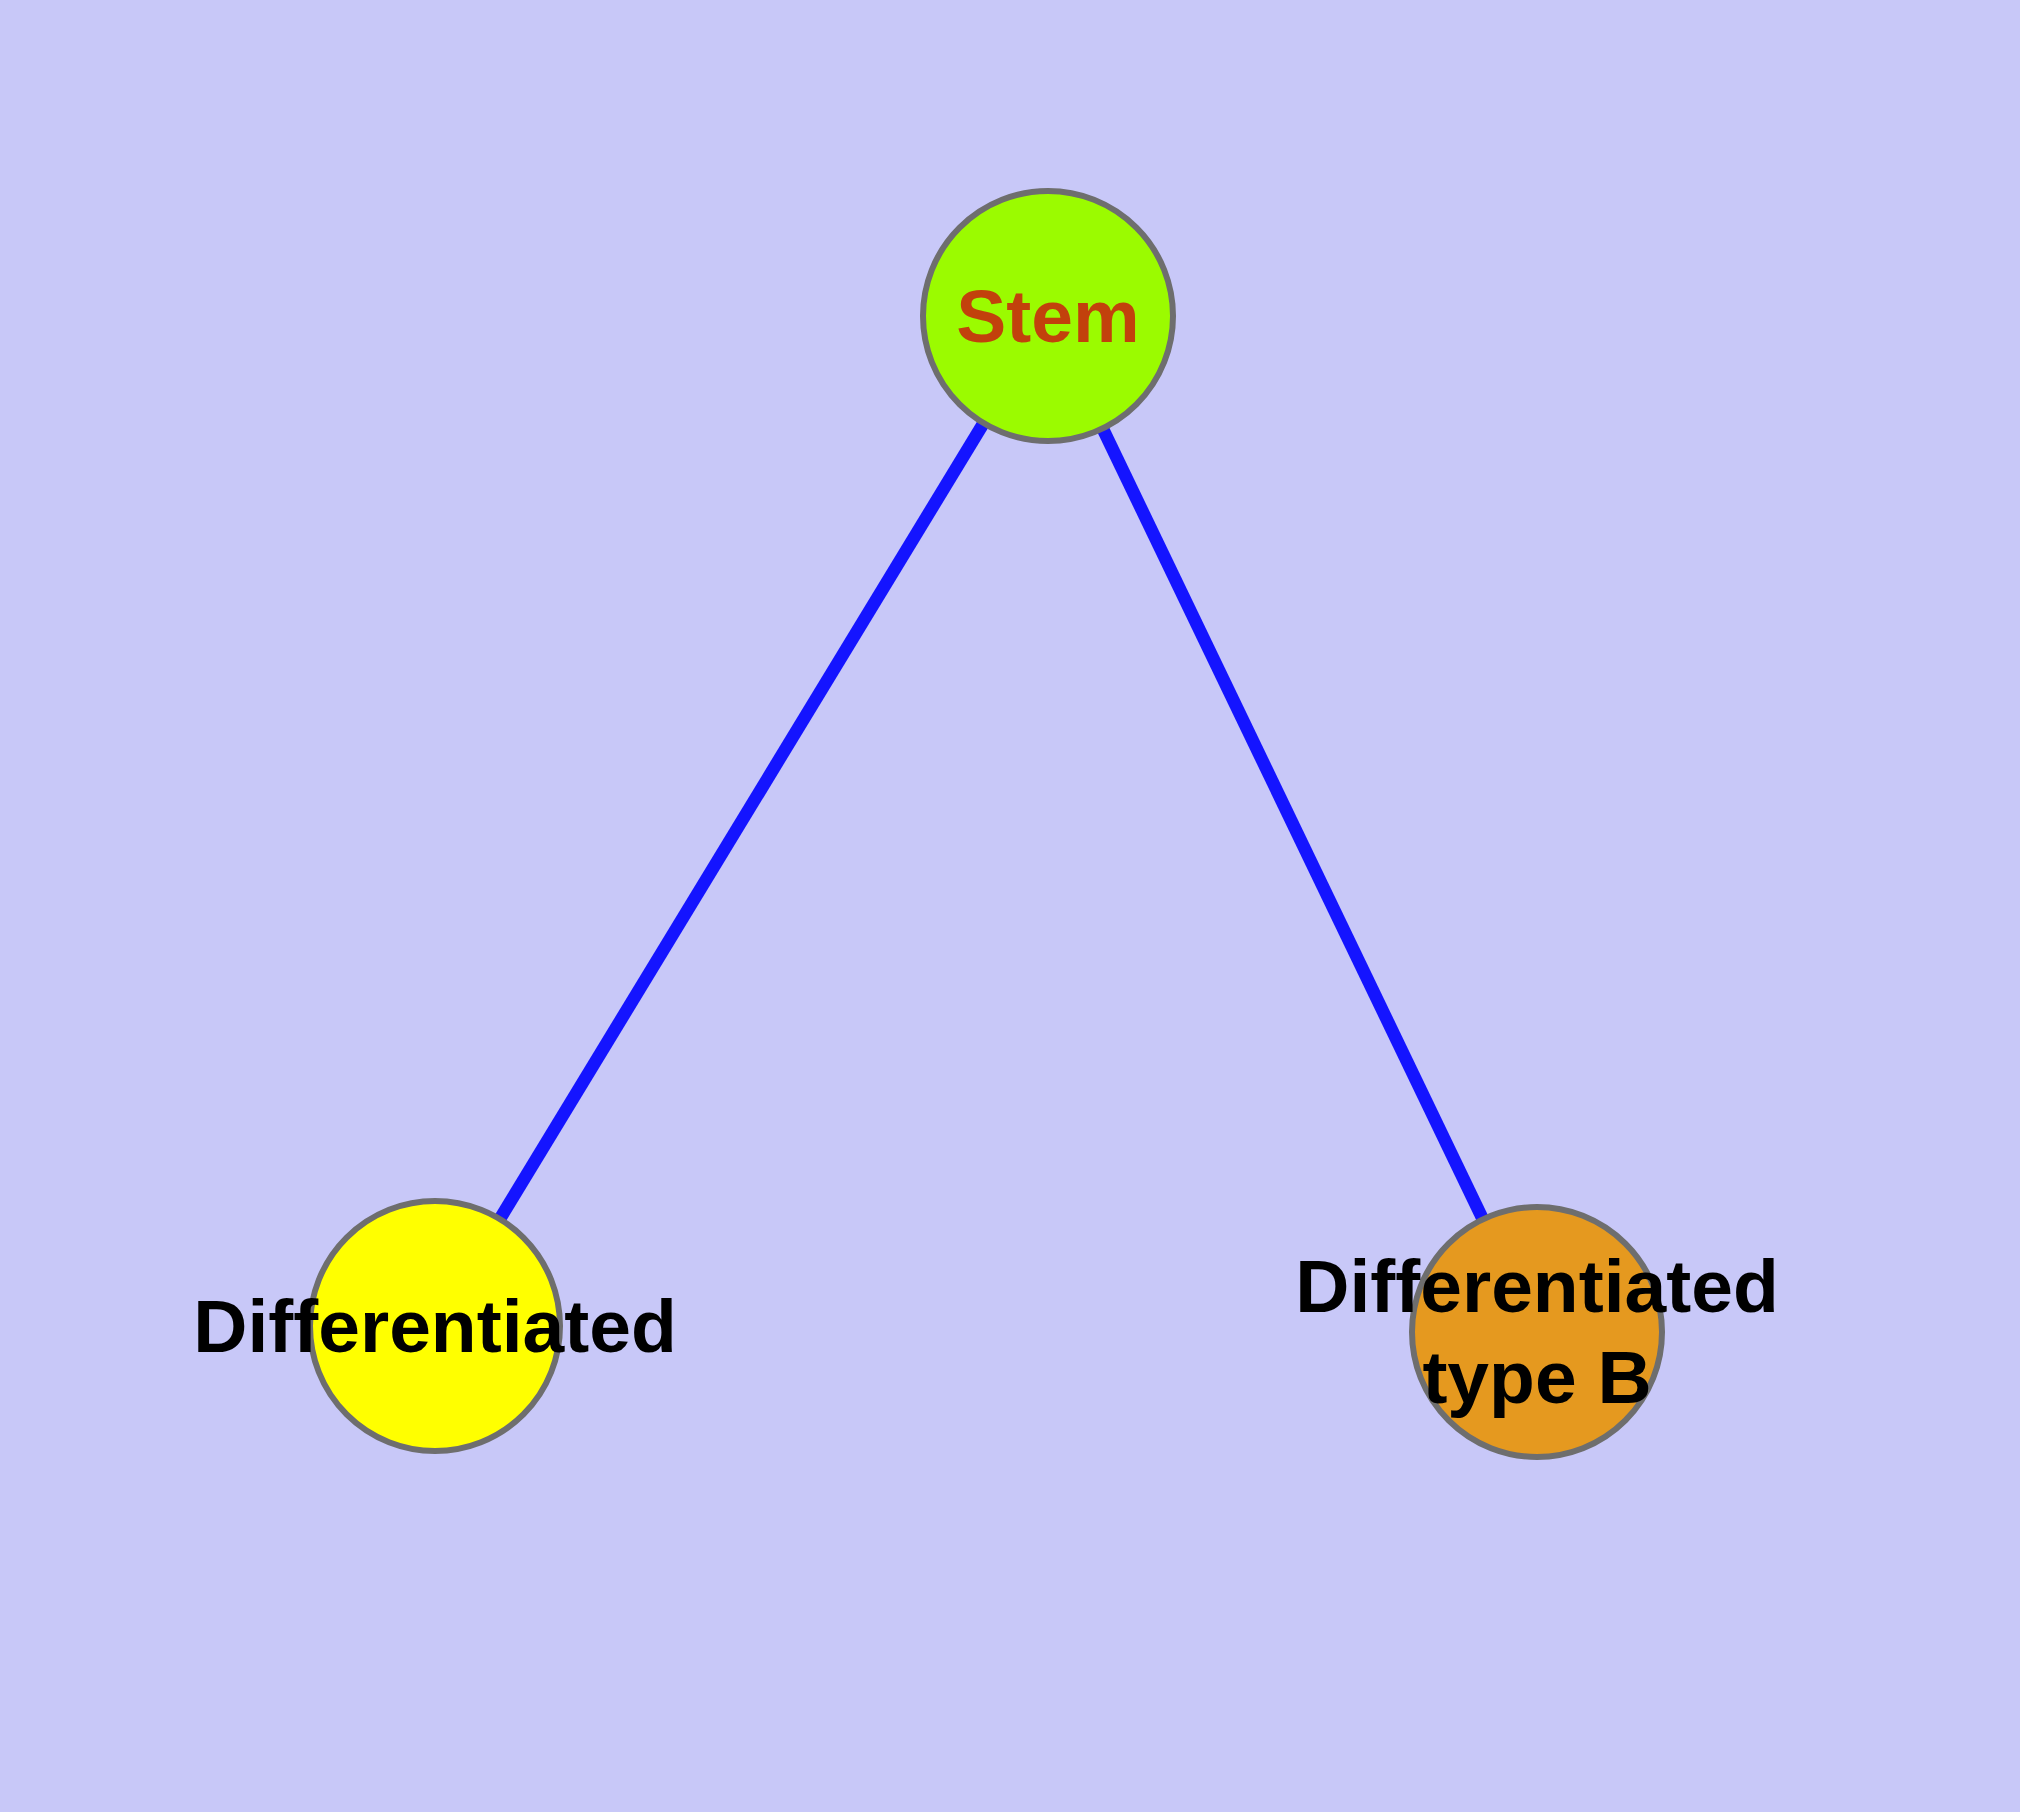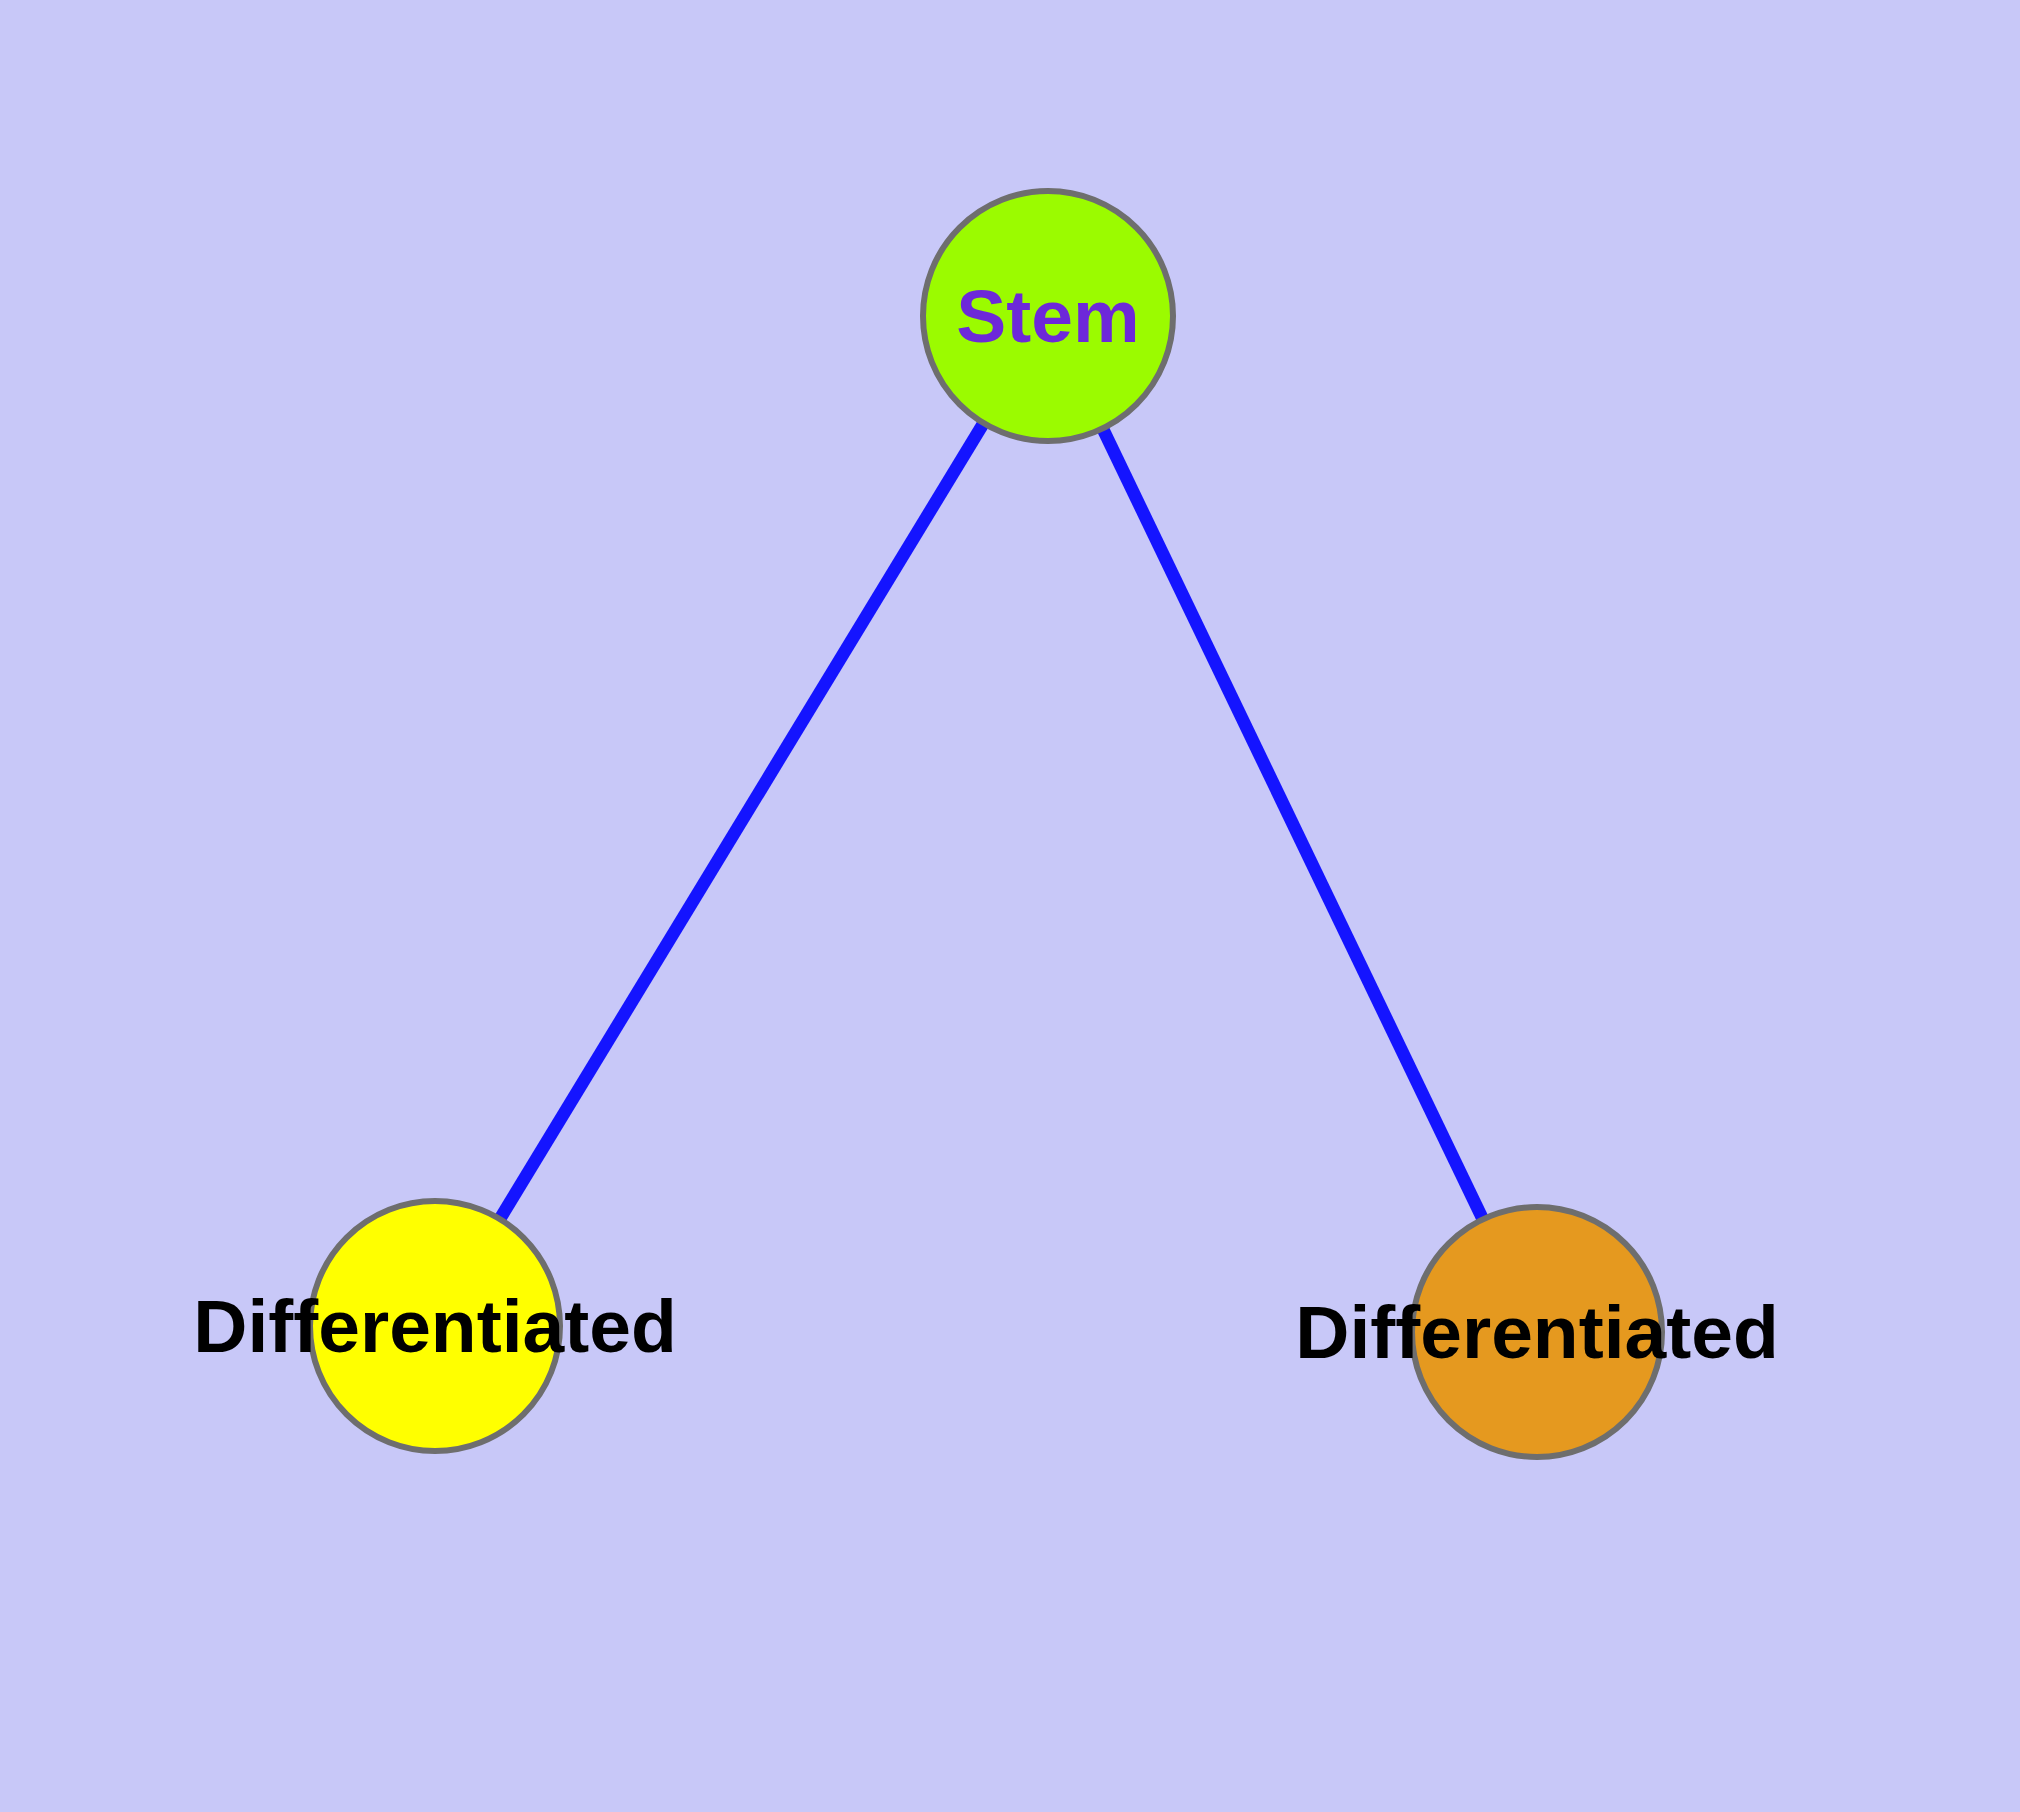--- a/index.html
+++ b/index.html
@@ -53,31 +53,32 @@
 <body>
 
 <div class="stage" style="background: rgb(200, 200, 248);">
 
   <svg class="edge-layer" width="2021" height="1812" viewBox="0 0 2384 2138" xmlns="http://www.w3.org/2000/svg">
     <line class="edge" x1="1237" y1="373" x2="513" y2="1564" stroke="#1414FF"></line>
     <line class="edge" x1="1237" y1="373" x2="1813" y2="1571" stroke="#1414FF"></line>
   </svg>
 
   <div class="node" style="left: 920px; top: 188px; width: 256px; height: 256px; background: rgb(155, 251, 0); border-color: rgb(110, 110, 110);">
-    <div class="node-label" style="color: #6d28d9;">
+    <div class="node-label" style="color: #c2410c;">
       <span class="line">Stem</span>
     </div>
   </div>
 
   <div class="node" style="left: 307px; top: 1198px; width: 256px; height: 256px; background: rgb(255, 255, 0); border-color: rgb(110, 110, 110);">
     <div class="node-label" style="color: rgb(0, 0, 0);">
       <span class="line">Differentiated</span>
     </div>
   </div>
 
   <div class="node" style="left: 1409px; top: 1204px; width: 256px; height: 256px; background: rgb(229, 153, 31); border-color: rgb(110, 110, 110);">
     <div class="node-label" style="color: rgb(0, 0, 0);">
       <span class="line">Differentiated</span>
+      <span class="line">type B</span>
     </div>
   </div>
 
 </div>
 
 
 </body></html>

